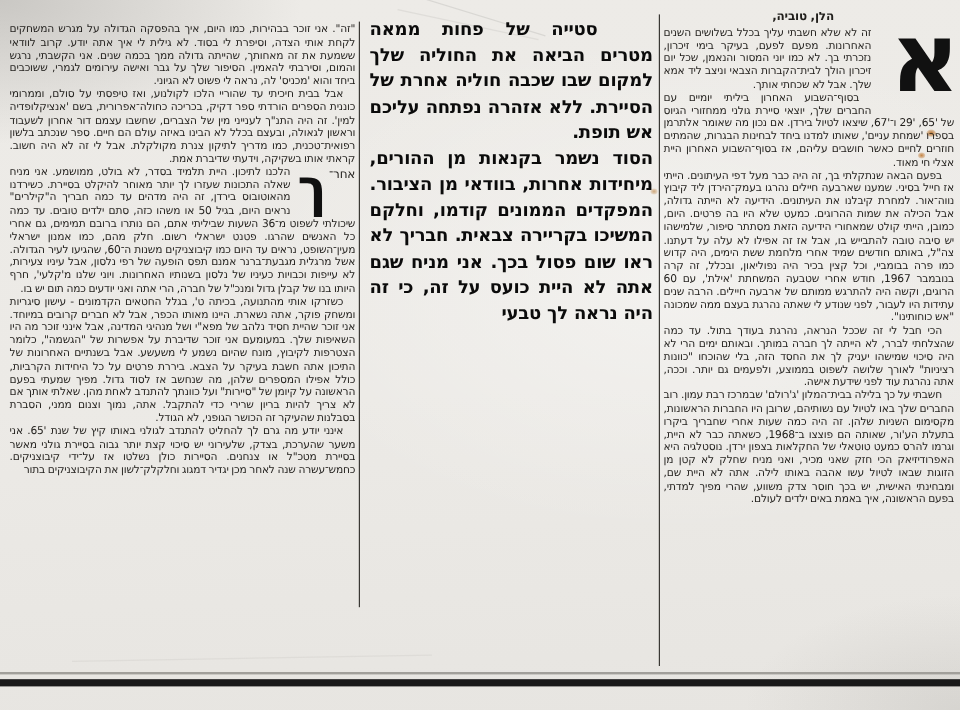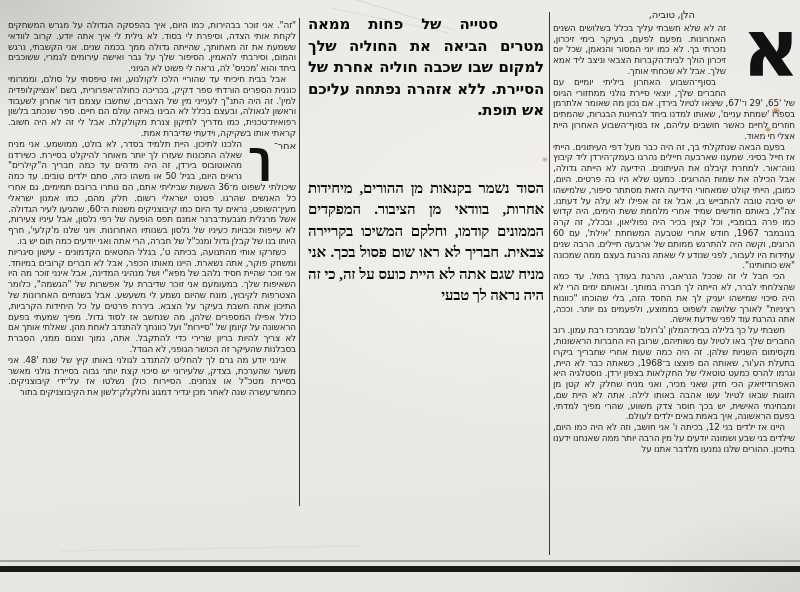--- a/index.html
+++ b/index.html
@@ -19,30 +19,30 @@
   .stain.s1{left:772px;top:108px;width:8px;height:6px;background:radial-gradient(#b9742f,rgba(185,116,47,0));}
   .stain.s2{left:765px;top:127px;width:6px;height:5px;background:radial-gradient(#c58444,rgba(197,132,68,0));}
   .stain.s3{left:542px;top:157px;width:6px;height:5px;background:radial-gradient(#c08a4c,rgba(192,138,76,0));opacity:.7;}
 
   .col{position:absolute;text-align:justify;}
   .col p{margin:0;padding:0;}
 
   
   #col-right{right:5px;top:10px;width:242px;height:546px;overflow:hidden;
     font-size:8.9px;line-height:10.8px;letter-spacing:-0.15px;word-spacing:-0.4px;}
-  #greeting{font-weight:400;font-size:10px;margin-right:100px;margin-bottom:2px;text-align:right;white-space:nowrap;}
+  #greeting{font-weight:700;font-size:10px;margin-right:100px;margin-bottom:2px;text-align:right;white-space:nowrap;}
   #aleph{position:absolute;top:12px;right:0px;font-size:80px;line-height:.92;font-weight:700;color:#111;}
   .cap-spacer{float:right;width:64px;height:74px;margin-left:5px;}
   #col-right p.ind{text-indent:10px;}
 
   
   #col-mid{right:256px;top:14px;width:236px;font-weight:700;color:#0b0b0b;
     font-size:15px;line-height:21.5px;letter-spacing:-0.2px;}
   #col-mid p.first{text-indent:46px;}
-  #col-mid p.gap{margin-top:56px;font-family:Liberation Serif, serif;}
+  #col-mid p.gap{}
 
   
   #col-left{left:8px;top:20px;width:288px;height:528px;overflow:hidden;
     font-size:8.9px;line-height:10.8px;letter-spacing:-0.15px;word-spacing:-0.4px;}
   #col-left p.ind{text-indent:10px;}
   .s2cap{float:right;margin:1px 0 1px 6px;display:flex;align-items:flex-start;direction:rtl;}
   .s2cap .lead{font-size:10px;line-height:10.8px;padding-top:1px;}
   .s2cap .bigcap{font-size:42px;line-height:.82;font-weight:700;color:#101010;padding-right:2px;}
 
   .vrule{position:absolute;width:1px;background:#3a3834;}
@@ -67,39 +67,38 @@
 
   <div id="aleph">א</div>
 
   <div class="col" id="col-right">
     <div id="greeting">הלן, טוביה,</div>
     <p><span class="cap-spacer"></span><span>זה לא שלא חשבתי עליך בכלל בשלושים השנים האחרונות. מפעם לפעם, בעיקר בימי זיכרון, נזכרתי בך. לא כמו יוני המסור והנאמן, שכל יום זיכרון הולך לבית־הקברות הצבאי וניצב ליד אמא שלך. אבל לא שכחתי אותך.</span></p>
     <p class="ind">בסוף־השבוע האחרון ביליתי יומיים עם החברים שלך, יוצאי סיירת גולני ממחזורי הגיוס של '65, '29 ו־'67, שיצאו לטיול בירדן. אם נכון מה שאומר אלתרמן בספרו 'שמחת עניים', שאותו למדנו ביחד לבחינות הבגרות, שהמתים חוזרים לחיים כאשר חושבים עליהם, אז בסוף־השבוע האחרון היית אצלי חי מאוד.</p>
     <p class="ind">בפעם הבאה שנתקלתי בך, זה היה כבר מעל דפי העיתונים. הייתי אז חייל בסיני. שמענו שארבעה חיילים נהרגו בעמק־הירדן ליד קיבוץ נווה־אור. למחרת קיבלנו את העיתונים. הידיעה לא הייתה גדולה, אבל הכילה את שמות ההרוגים. כמעט שלא היו בה פרטים. היום, כמובן, הייתי קולט שמאחורי הידיעה הזאת מסתתר סיפור, שלמישהו יש סיבה טובה להתבייש בו, אבל אז זה אפילו לא עלה על דעתנו. צה"ל, באותם חודשים שמיד אחרי מלחמת ששת הימים, היה קדוש כמו פרה בבומביי, וכל קצין בכיר היה נפוליאון, ובכלל, זה קרה בנובמבר 1967, חודש אחרי שטבעה המשחתת 'אילת', עם 60 הרוגים, וקשה היה להתרגש ממותם של ארבעה חיילים. הרבה שנים עתידות היו לעבור, לפני שנודע לי שאתה נהרגת בעצם ממה שמכונה "אש כוחותינו".</p>
     <p class="ind">הכי חבל לי זה שככל הנראה, נהרגת בעודך בתול. עד כמה שהצלחתי לברר, לא הייתה לך חברה במותך. ובאותם ימים הרי לא היה סיכוי שמישהו יעניק לך את החסד הזה, בלי שהוכחו "כוונות רציניות" לאורך שלושה לשפוט בממוצע, ולפעמים גם יותר. וככה, אתה נהרגת עוד לפני שידעת אישה.</p>
     <p class="ind">חשבתי על כך בלילה בבית־המלון 'ג'רולם' שבמרכז רבת עמון. רוב החברים שלך באו לטיול עם נשותיהם, שרובן היו החברות הראשונות, מקסימום השניות שלהן. זה היה כמה שעות אחרי שחבריך ביקרו בתעלת הע'ור, שאותה הם פוצצו ב־1968, כשאתה כבר לא היית, וגרמו להרס כמעט טוטאלי של החקלאות בצפון ירדן. נוסטלגיה היא האפרודיזיאק הכי חזק שאני מכיר, ואני מניח שחלק לא קטן מן הזוגות שבאו לטיול עשו אהבה באותו לילה. אתה לא היית שם, ומבחינתי האישית, יש בכך חוסר צדק משווע, שהרי מפיך למדתי, בפעם הראשונה, איך באמת באים ילדים לעולם.</p>
-    <p class="ind">היינו אז ילדים בני 12, בכיתה ו' אני חושב, וזה לא היה כמו היום, שילדים בני שבע ושמונה יודעים על מין הרבה יותר ממה שאנחנו ידענו בתיכון. ההורים שלנו נמנעו מלדבר אתנו על</p>
   </div>
 
   <div class="vrule" id="vrule-right"></div>
 
   <div class="col" id="col-mid">
     <p class="first">סטייה של פחות ממאה מטרים הביאה את החוליה שלך למקום שבו שכבה חוליה אחרת של הסיירת. ללא אזהרה נפתחה עליכם אש תופת.</p>
     <p class="gap">הסוד נשמר בקנאות מן ההורים, מיחידות אחרות, בוודאי מן הציבור. המפקדים הממונים קודמו, וחלקם המשיכו בקריירה צבאית. חבריך לא ראו שום פסול בכך. אני מניח שגם אתה לא היית כועס על זה, כי זה היה נראה לך טבעי</p>
   </div>
 
   <div class="vrule" id="vrule-left"></div>
 
   <div class="col" id="col-left">
     <p>"זה". אני זוכר בבהירות, כמו היום, איך בהפסקה הגדולה על מגרש המשחקים לקחת אותי הצדה, וסיפרת לי בסוד. לא גילית לי איך אתה יודע. קרוב לוודאי ששמעת את זה מאחותך, שהייתה גדולה ממך בכמה שנים. אני הקשבתי, נרגש והמום, וסירבתי להאמין. הסיפור שלך על גבר ואישה עירומים לגמרי, ששוכבים ביחד והוא 'מכניס' לה, נראה לי פשוט לא הגיוני.</p>
     <p class="ind">אבל בבית חיכיתי עד שהוריי הלכו לקולנוע, ואז טיפסתי על סולם, וממרומי כוננית הספרים הורדתי ספר דקיק, בכריכה כחולה־אפרורית, בשם 'אנציקלופדיה למין'. זה היה התנ"ך לענייני מין של הצברים, שחשבו עצמם דור אחרון לשעבוד וראשון לגאולה, ובעצם בכלל לא הבינו באיזה עולם הם חיים. ספר שנכתב בלשון רפואית־טכנית, כמו מדריך לתיקון צנרת מקולקלת. אבל לי זה לא היה חשוב. קראתי אותו בשקיקה, וידעתי שדיברת אמת.</p>
     <p><span class="s2cap">
           <span class="lead">אחר־</span>
           <span class="bigcap">ך</span>
         </span><span>הלכנו לתיכון. היית תלמיד בסדר, לא בולט, ממושמע. אני מניח שאלה התכונות שעזרו לך יותר מאוחר להיקלט בסיירת. כשירדנו מהאוטובוס בירדן, זה היה מדהים עד כמה חבריך ה"קילרים" נראים היום, בגיל 50 או משהו כזה, סתם ילדים טובים. עד כמה שיכולתי לשפוט מ־36 השעות שביליתי אתם, הם נותרו ברובם תמימים, גם אחרי כל האנשים שהרגו. פטנט ישראלי רשום. חלק מהם, כמו אמנון ישראלי מעין־השופט, נראים עד היום כמו קיבוצניקים משנות ה־60, שהגיעו לעיר הגדולה. אשל מרגלית מגבעת־ברנר אמנם תפס הופעה של רפי נלסון, אבל עיניו צעירות, לא עייפות וכבויות כעיניו של נלסון בשנותיו האחרונות. ויוני שלנו מ'קלעי', חרף היותו בנו של קבלן גדול ומנכ"ל של חברה, הרי אתה ואני יודעים כמה תום יש בו.</span></p>
     <p class="ind">כשזרקו אותי מהתנועה, בכיתה ט', בגלל החטאים הקדמונים - עישון סיגריות ומשחק פוקר, אתה נשארת. היינו מאותו הכפר, אבל לא חברים קרובים במיוחד. אני זוכר שהיית חסיד נלהב של מפא"י ושל מנהיגי המדינה, אבל אינני זוכר מה היו השאיפות שלך. במעומעם אני זוכר שדיברת על אפשרות של "הגשמה", כלומר הצטרפות לקיבוץ, מונח שהיום נשמע לי משעשע. אבל בשנתיים האחרונות של התיכון אתה חשבת בעיקר על הצבא. ביררת פרטים על כל היחידות הקרביות, כולל אפילו המספרים שלהן, מה שנחשב אז לסוד גדול. מפיך שמעתי בפעם הראשונה על קיומן של "סיירות" ועל כוונתך להתנדב לאחת מהן. שאלתי אותך אם לא צריך להיות בריון שרירי כדי להתקבל. אתה, נמוך וצנום ממני, הסברת בסבלנות שהעיקר זה הכושר הגופני, לא הגודל.</p>
-    <p class="ind">אינני יודע מה גרם לך להחליט להתנדב לגולני באותו קיץ של שנת '48. אני משער שהערכת, בצדק, שלעירוני יש סיכוי קצת יותר גבוה בסיירת גולני מאשר בסיירת מטכ"ל או צנחנים. הסיירות כולן נשלטו אז על־ידי קיבוצניקים. כחמש־עשרה שנה לאחר מכן יגדיר דמגוג וחלקלק־לשון את הקיבוצניקים בתור</p>
+    <p class="ind">אינני יודע מה גרם לך להחליט להתנדב לגולני באותו קיץ של שנת '65. אני משער שהערכת, בצדק, שלעירוני יש סיכוי קצת יותר גבוה בסיירת גולני מאשר בסיירת מטכ"ל או צנחנים. הסיירות כולן נשלטו אז על־ידי קיבוצניקים. כחמש־עשרה שנה לאחר מכן יגדיר דמגוג וחלקלק־לשון את הקיבוצניקים בתור</p>
   </div>
 
   <div class="hrule" id="rule-thin"></div>
   <div class="hrule" id="rule-thick"></div>
 
 </div>
 
 </body></html>

